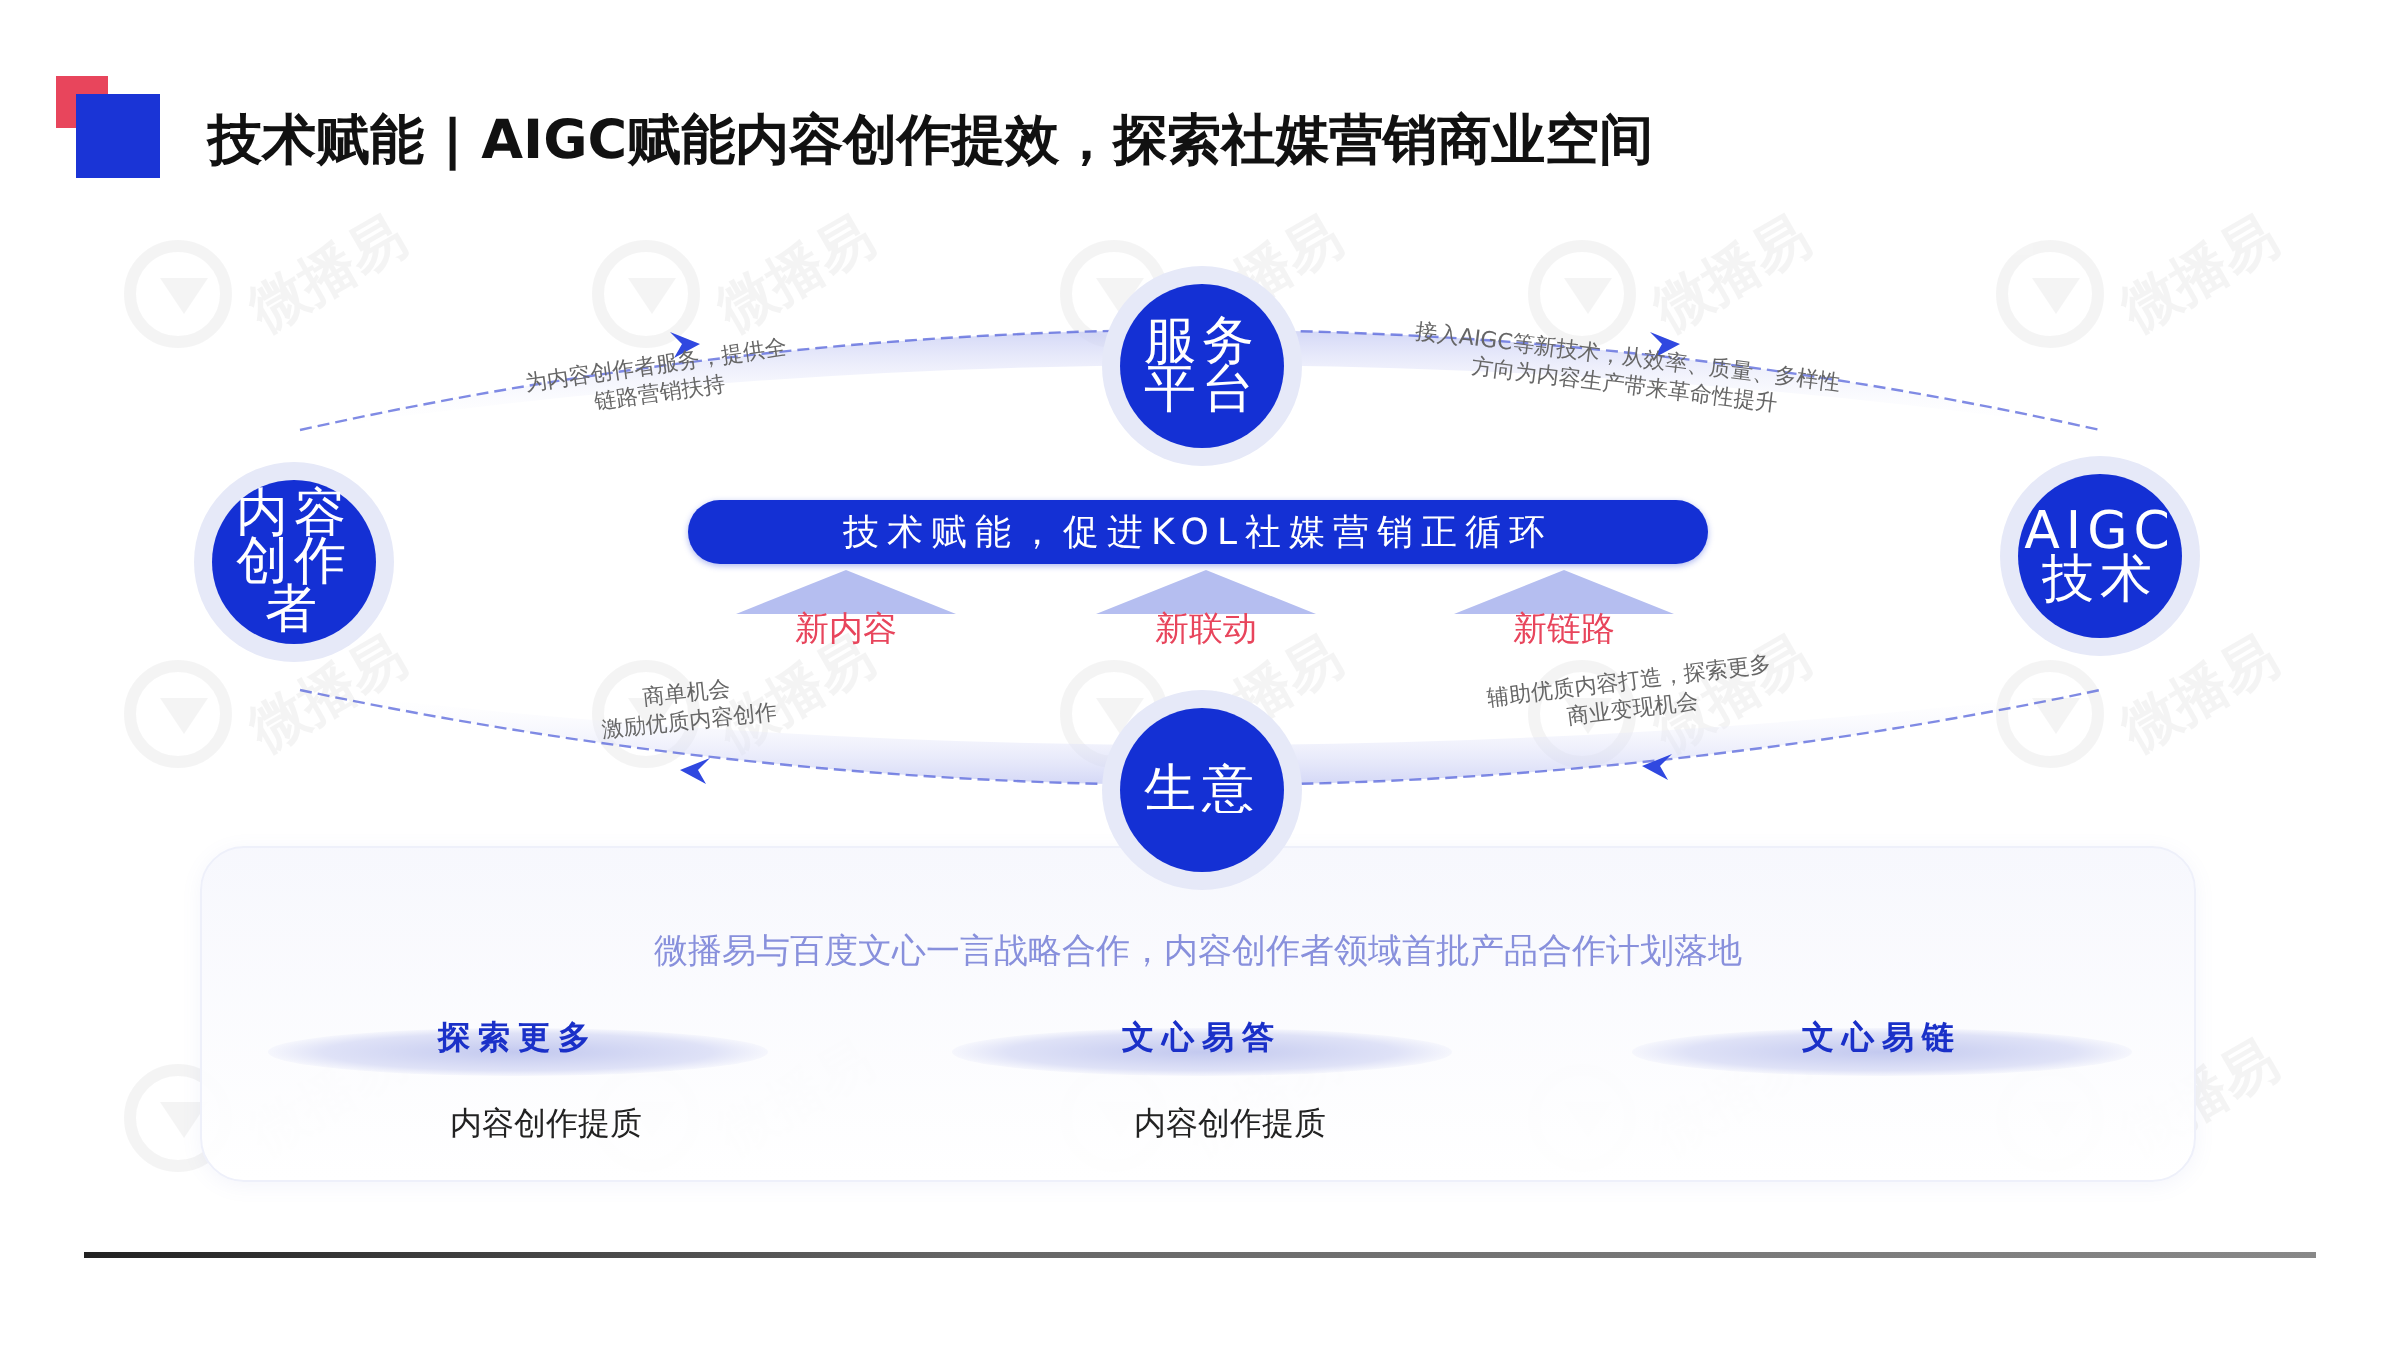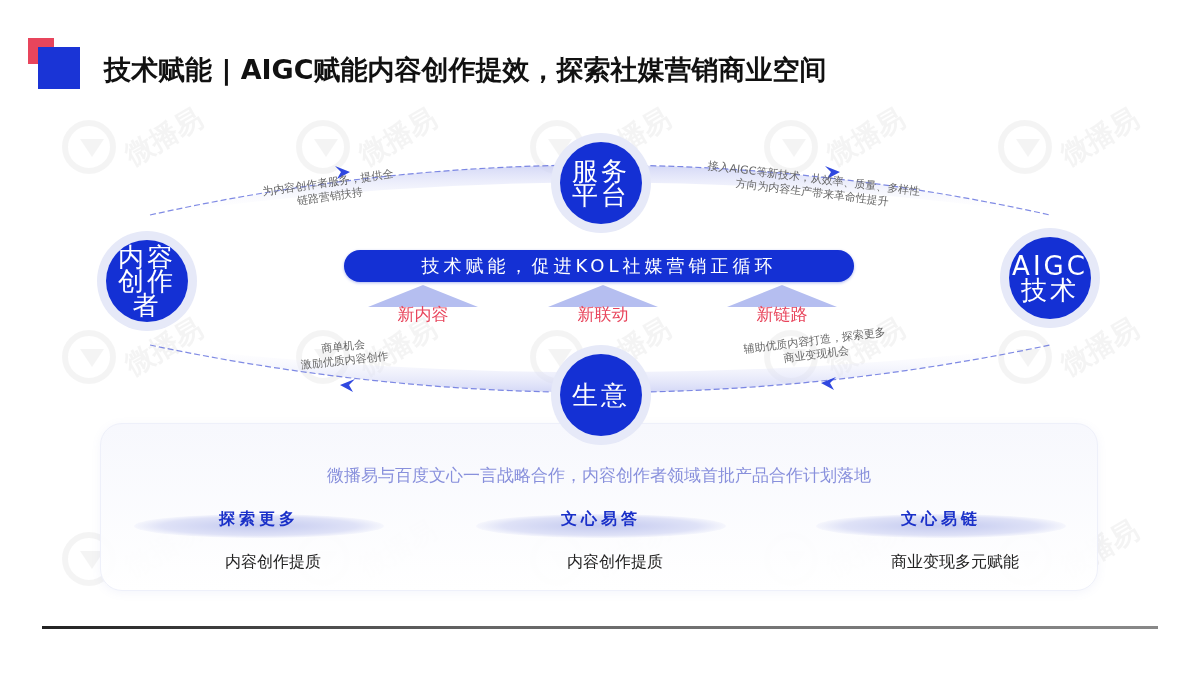--- a/index.html
+++ b/index.html
@@ -135,21 +135,20 @@
     <div class="pdesc">内容创作提质</div>
   </div>
   <div class="prod prod2">
     <div class="pill"></div>
     <div class="pname">文心易答</div>
     <div class="pdesc">内容创作提质</div>
   </div>
   <div class="prod prod3">
     <div class="pill"></div>
     <div class="pname">文心易链</div>
-    <div class="pdesc">商业变现多元赋能</div>
   </div>
 </div>
 
 <svg class="arcs" viewBox="0 0 1200 675">
   <defs>
     <linearGradient id="glowTop" x1="0" y1="0" x2="0" y2="1">
       <stop offset="0" stop-color="#c8cdf4" stop-opacity="0.8"></stop>
       <stop offset="1" stop-color="#ffffff" stop-opacity="0"></stop>
     </linearGradient>
     <linearGradient id="glowBot" x1="0" y1="1" x2="0" y2="0">

